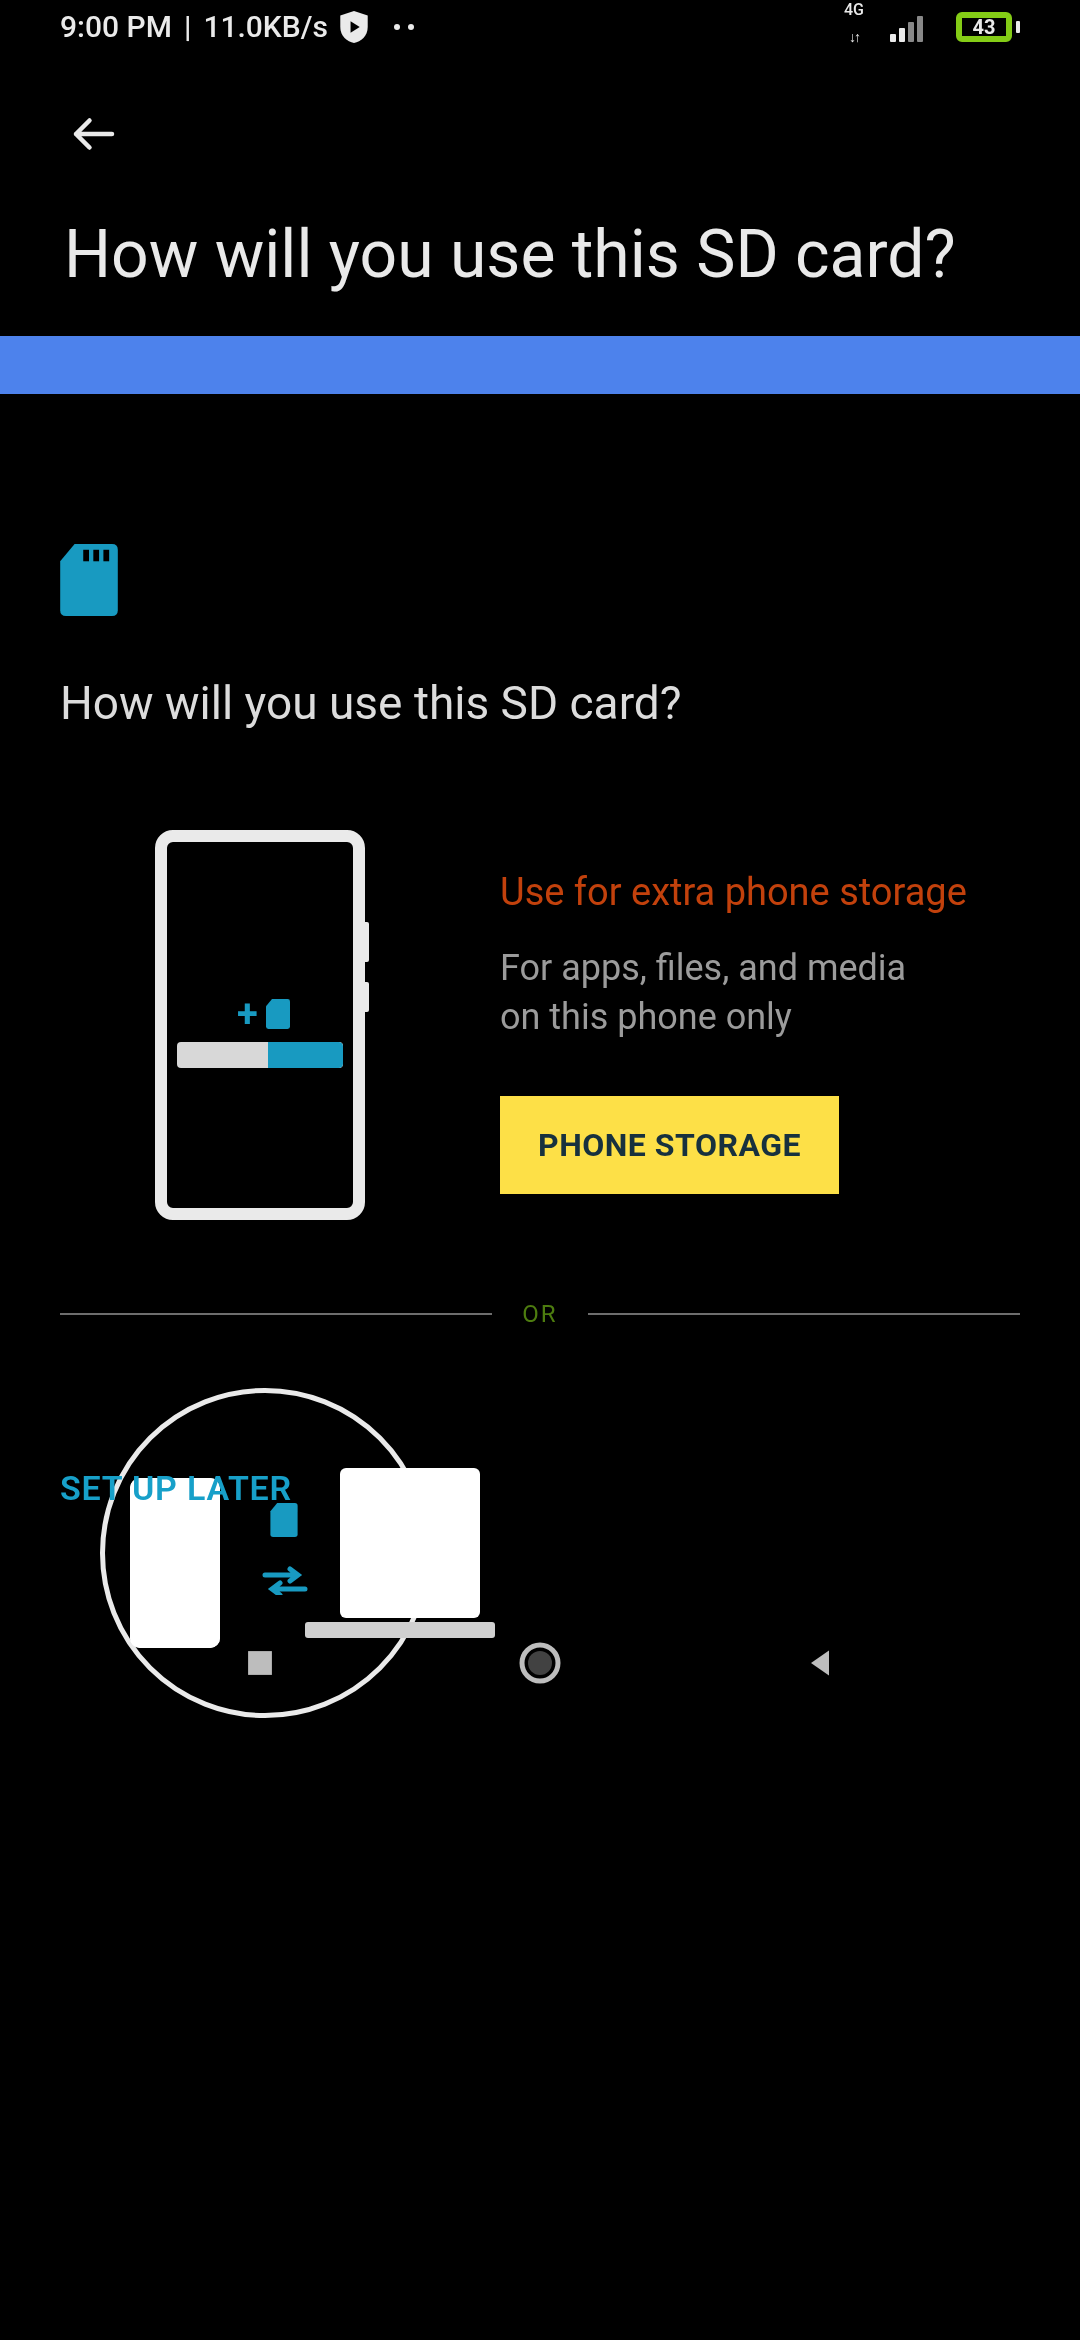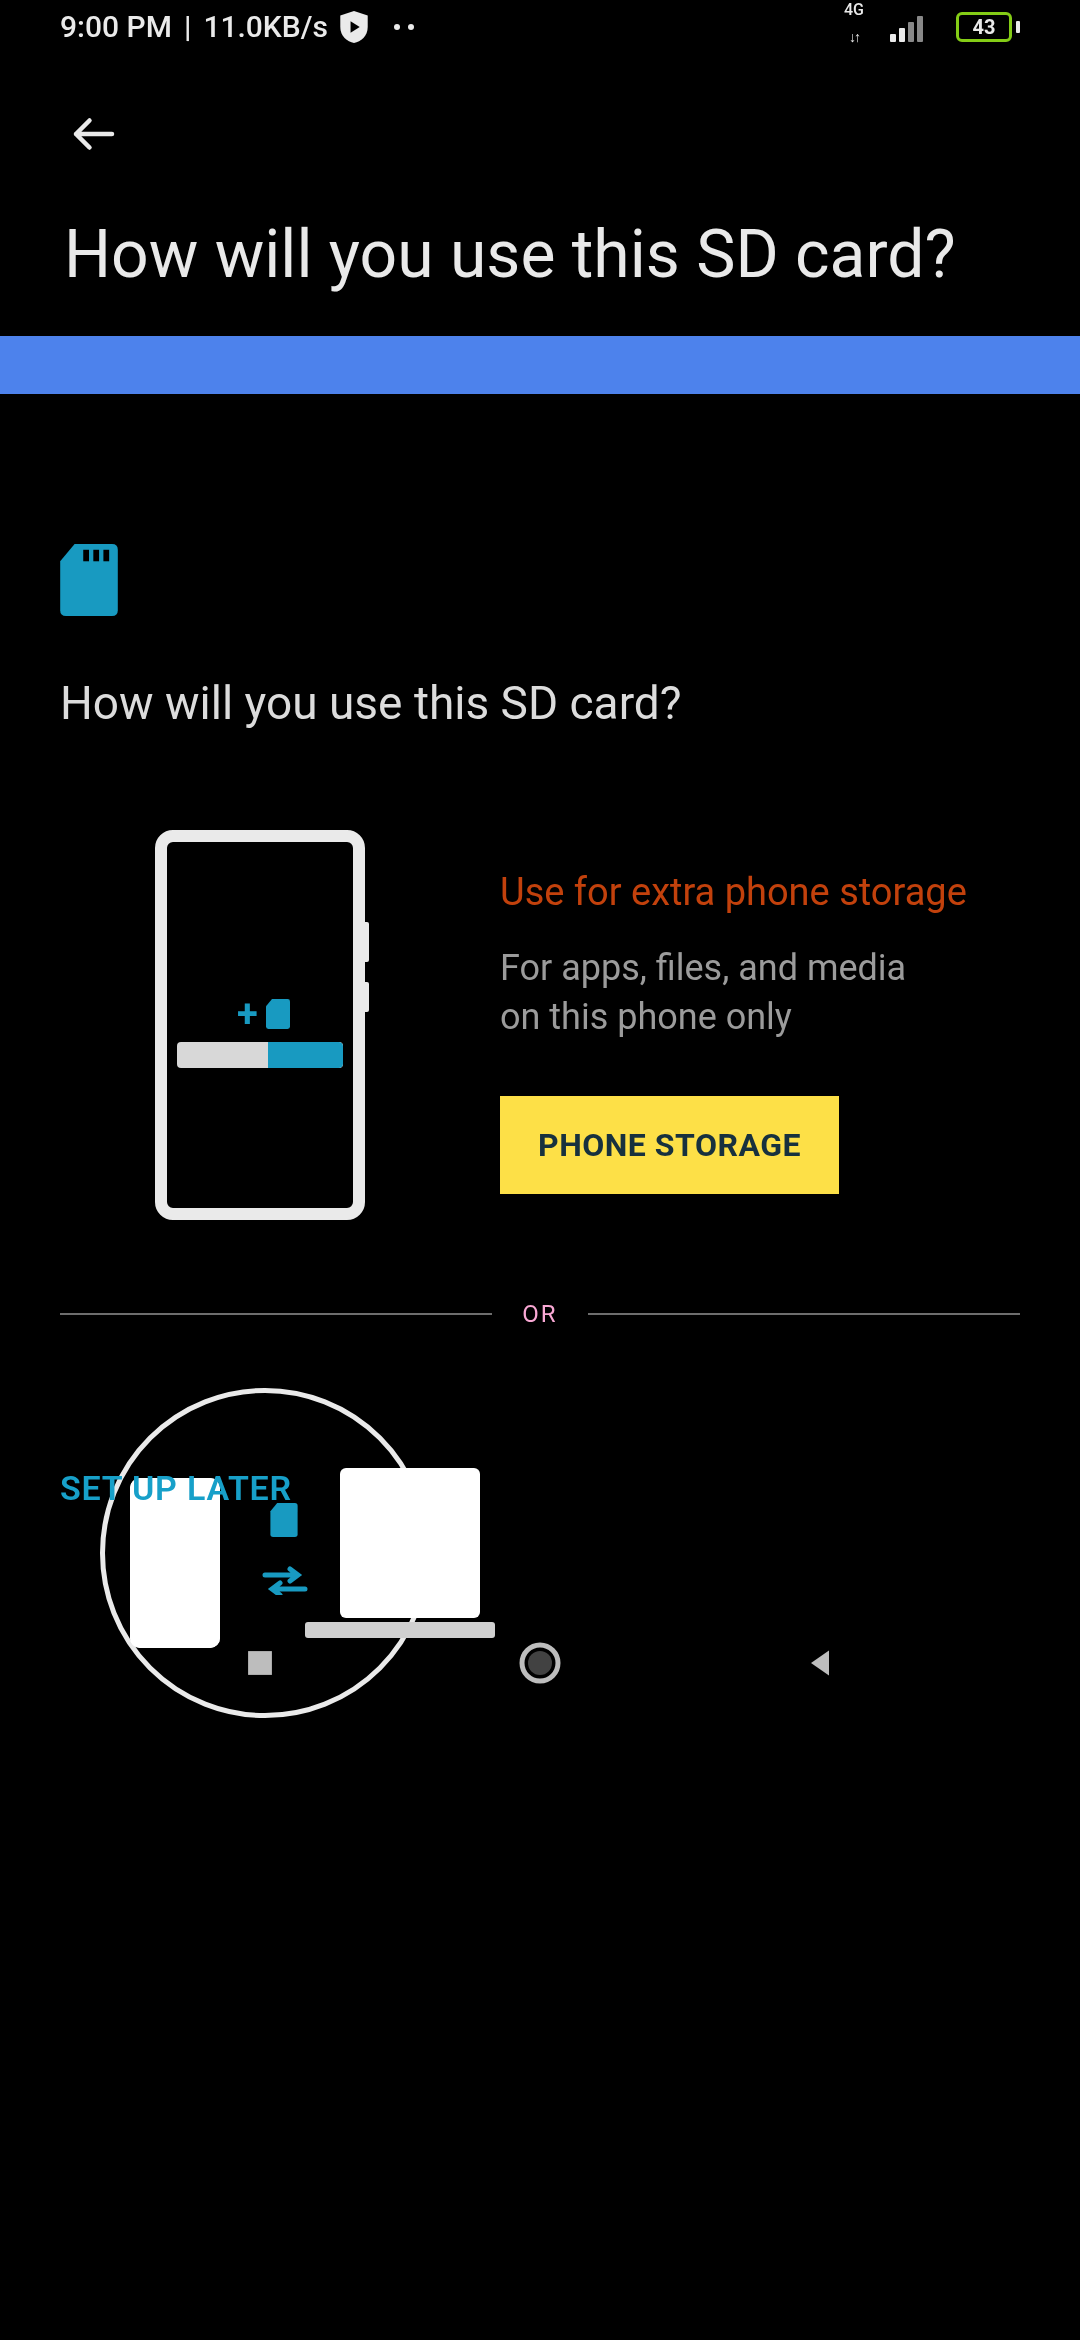--- a/index.html
+++ b/index.html
@@ -15,21 +15,21 @@
   .dots span{ width:6px;height:6px;border-radius:50%;background:#eaeaea; }
   .signal { width:40px;height:30px; position:relative; }
   .bar { position:absolute; bottom:0; width:6px; background:#888; border-radius:1px;}
   .bar.b1{ left:0; height:8px; background:#eaeaea;}
   .bar.b2{ left:9px; height:14px; background:#eaeaea;}
   .bar.b3{ left:18px; height:20px;}
   .bar.b4{ left:27px; height:26px;}
   .net-label{font-size:16px; line-height:16px; position:relative; top:-10px; color:#eaeaea;}
   .net-arrows{font-size:14px; position:relative; top:2px; color:#eaeaea; letter-spacing:-2px;}
   .battery { display:flex; align-items:center; gap:4px;}
-  .battery-body{ width:56px; height:30px; border:3px solid #84cc16; border-radius:6px; display:flex; align-items:center; justify-content:center; font-size:20px; font-weight:700; color:#000; background:#000; position:relative;}
+  .battery-body{ width:56px; height:30px; border:6px solid #84cc16; border-radius:6px; display:flex; align-items:center; justify-content:center; font-size:20px; font-weight:700; color:#000; background:#000; position:relative;}
   .battery-body span{ color:#eaeaea; font-size:20px;}
   .battery-tip{ width:4px; height:12px; background:#eaeaea; border-radius:1px;}
 
   
   .header { padding: 40px 64px 40px 64px; }
   .back-row { height: 80px; display:flex; align-items:center; }
   .back-btn { width:60px; height:60px; display:flex; align-items:center; justify-content:center; cursor:pointer;}
   .title-big { font-size: 66px; font-weight: 400; color: #e9e9e9; line-height: 1.25; margin-top: 40px; }
 
   
@@ -43,21 +43,21 @@
   .option-row { display: flex; align-items: flex-start; gap: 40px; }
   .illus { width: 400px; display:flex; align-items:center; justify-content:center; }
   .option-text { flex: 1; padding-top: 40px; }
   .option-title { font-size: 38px; font-weight: 400; color: #c2410c; margin-bottom: 30px; }
   .option-desc { font-size: 36px; color: #9b9b9b; line-height: 1.35; margin-bottom: 55px; max-width: 430px; }
   .cta-btn { display:inline-block; background: #fde047; color: #0e1a22; font-size: 32px; font-weight: 600; letter-spacing: 0.5px; padding: 30px 38px; border: none; cursor: pointer; }
   .cta-btn .inner{ color:#17313e; font-weight:700; }
 
   .or-row { display:flex; align-items:center; gap: 30px; margin: 80px 0 70px 0; }
   .or-line { flex:1; height:2px; background:#6d6d6d; }
-  .or-text { font-size: 24px; letter-spacing: 2px; color:#f9a8d4; }
+  .or-text { font-size: 24px; letter-spacing: 2px; color:#4d7c0f; }
 
   
   .phone-illus{ position:relative; width:210px; height:390px; border:12px solid #eaeaea; border-radius:18px; background:#000;}
   .phone-side{position:absolute; right:-16px; top:80px; width:6px; height:40px; background:#eaeaea; border-radius:2px;}
   .phone-side2{position:absolute; right:-16px; top:140px; width:6px; height:30px; background:#eaeaea; border-radius:2px;}
   .phone-bar{position:absolute; left:10px; right:10px; top:200px; height:26px; background:#d8d8d8; border-radius:4px; overflow:hidden;}
   .phone-bar-fill{position:absolute; right:0; top:0; bottom:0; width:45%; background:#189ac1; border-radius:0 4px 4px 0;}
   .plus-sd{ position:absolute; top:150px; left:70px; display:flex; align-items:center; gap:8px;}
   .plus{ color:#189ac1; font-size:38px; font-weight:700;}
   .mini-sd{ width:24px; height:30px;}

